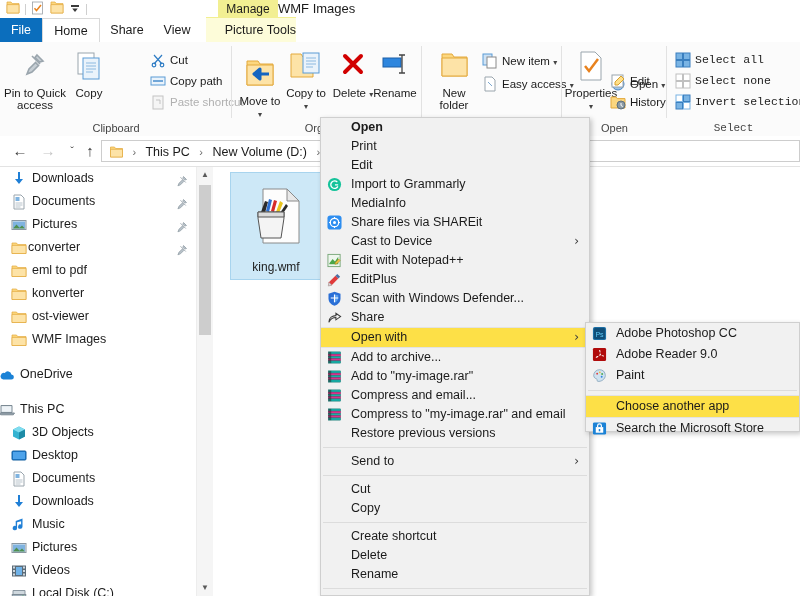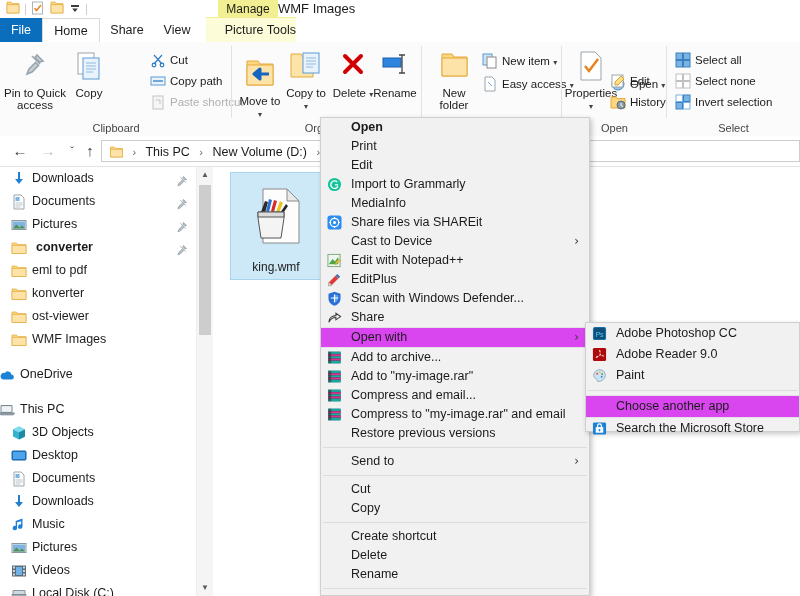--- a/index.html
+++ b/index.html
@@ -145,21 +145,21 @@
   .ctxmenu {
     position:absolute; left:320px; top:117px; width:270px; height:479px;
     background:#f1f1f1; border:1px solid #cfcfcf; box-sizing:border-box;
     box-shadow: 2px 2px 5px rgba(0,0,0,0.22);
   }
   .mi {
     position:relative; height:19px; line-height:19px;
     font-size:12.5px; color:#1b1b1b; padding-left:30px; white-space:nowrap;
   }
   .mi.bold { font-weight:bold; }
-  .mi.hl { background:#d946ef; border-top:1px solid #e2e2e2; border-bottom:1px solid #e2e2e2; }
+  .mi.hl { background:#fde047; border-top:1px solid #e2e2e2; border-bottom:1px solid #e2e2e2; }
   .mi .mic { position:absolute; left:6px; top:2px; width:16px; height:16px; }
   .mi .arr {
     position:absolute; right:10px; top:0; height:19px; line-height:19px;
     font-size:12px; color:#3a3a3a; font-family:"DejaVu Sans", sans-serif;
   }
   .msep { height:1px; background:#dcdcdc; margin:4px 2px; }
 
   
   .submenu {
     position:absolute; left:585px; top:322px; width:215px; height:110px;
@@ -398,21 +398,21 @@
               <circle cx="11" cy="11" r="4" fill="#8a9aa5" stroke="#5e6f7a"></circle>
               <path d="M11 9v2.5l1.8 1" stroke="#fff" stroke-width="1" fill="none"></path>
             </svg>
         </span>
         <span>History</span>
       </div>
       <div class="glabel">Open</div>
       <div class="divider"></div>
     </div>
 
-    <div class="rgroup" style="left:667px; width:133px;">
+    <div class="rgroup" style="left:667px; width:133px;font-family:Liberation Mono, monospace;">
       <div class="smallbtn" style="left:6px; top:8px;">
         <span class="sic">
           <svg width="16" height="16" viewBox="0 0 16 16">
               <rect x="1" y="1" width="6.5" height="6.5" fill="#7ab4e4" stroke="#3a7fbf"></rect>
               <rect x="8.5" y="1" width="6.5" height="6.5" fill="#7ab4e4" stroke="#3a7fbf"></rect>
               <rect x="1" y="8.5" width="6.5" height="6.5" fill="#7ab4e4" stroke="#3a7fbf"></rect>
               <rect x="8.5" y="8.5" width="6.5" height="6.5" fill="#7ab4e4" stroke="#3a7fbf"></rect>
             </svg>
         </span>
         <span>Select all</span>
@@ -510,21 +510,21 @@
               <path d="M10 2l4 4-2.4.7-2.4-2.4z" fill="#b9c3ca"></path>
               <path d="M8.6 6.6L4 11l-1.4 3.4 3.4-1.4 4.4-4.4z" fill="#b9c3ca"></path>
             </g>
           </svg></span>
       </div>
       <div class="nrow">
         <span class="nic" style="left: 11px;"><svg width="16" height="16" viewBox="0 0 16 16">
             <path d="M1 3h4.5l1.2 1.6H15V13.5H1z" fill="#fcd77f" stroke="#e3a93c" stroke-width=".7"></path>
             <path d="M1 5.4h14V13.5H1z" fill="#fde3a7" stroke="#e3a93c" stroke-width=".7"></path>
           </svg></span>
-        <span class="ntxt" style="left: 36px; font-weight: bold;">converter</span>
+        <span class="ntxt" style="left: 28px;">converter</span>
         <span class="pin"><svg width="12" height="12" viewBox="0 0 16 16">
             <g stroke="#9aa5ad" stroke-width="1.2" fill="none">
               <path d="M6 3l7 7"></path>
               <path d="M10 2l4 4-2.4.7-2.4-2.4z" fill="#b9c3ca"></path>
               <path d="M8.6 6.6L4 11l-1.4 3.4 3.4-1.4 4.4-4.4z" fill="#b9c3ca"></path>
             </g>
           </svg></span>
       </div>
       <div class="nrow">
         <span class="nic" style="left: 11px;"><svg width="16" height="16" viewBox="0 0 16 16">

